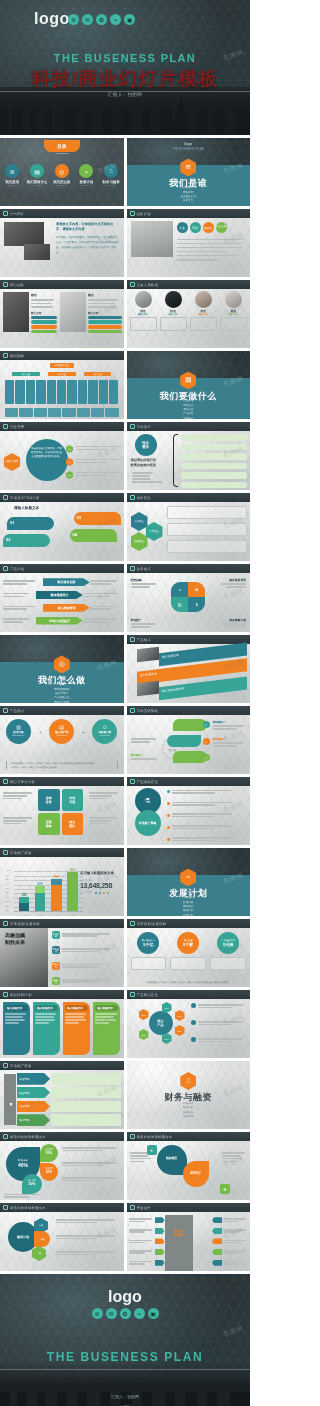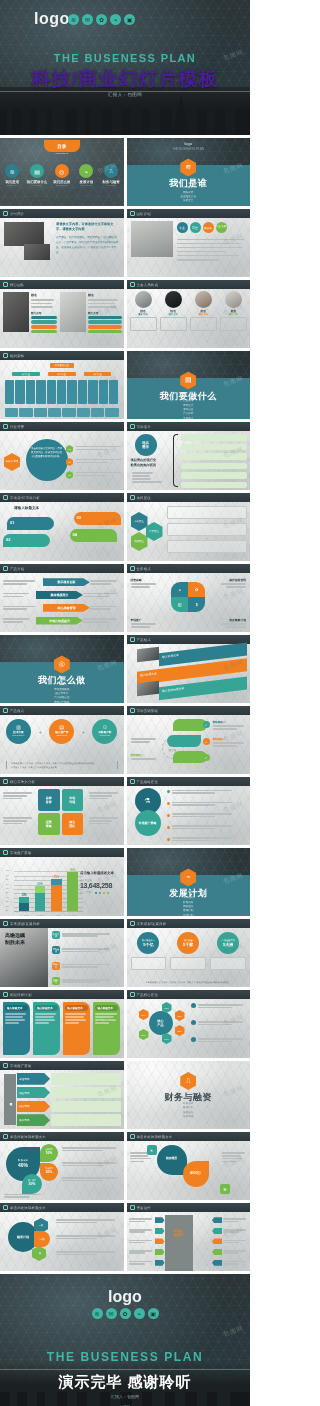--- a/index.html
+++ b/index.html
@@ -67,21 +67,21 @@
     width:11px;height:11px;border-radius:50%;background:#3fb7a5;
     display:flex;align-items:center;justify-content:center;
     color:#0d3b35;font-size:6px;font-style:normal;
   }
   .hero .eng{
     position:absolute; top:52px; left:0; right:0; text-align:center;
     color:#3fb7a5; font-size:11px; font-weight:bold; letter-spacing:1.4px;
   }
   .hero .cn{
     position:absolute; top:66px; left:0; right:0; text-align:center;
-    color:#4c1d95; font-size:19px; font-weight:bold; letter-spacing:1px;
+    color:#7f1d1d; font-size:19px; font-weight:bold; letter-spacing:1px;
     text-shadow:0 1px 3px rgba(0,0,0,.5);
   }
   .hero .rule{
     position:absolute; top:91px; left:0; right:0; height:1px; background:rgba(255,255,255,.30);
   }
   .hero .sub{
     position:absolute; top:92px; left:0; right:0; text-align:center;
     color:#9fb6bb; font-size:4.5px; letter-spacing:.4px;
   }
 
@@ -1310,19 +1310,18 @@
     <div class="logo">logo</div>
     <div class="dots">
       <i>≋</i>
       <i>✉</i>
       <i>✿</i>
       <i>⌁</i>
       <i>▣</i>
     </div>
     <div class="eng">THE BUSENESS PLAN</div>
     <div class="rule"></div>
-    <div class="cn">演示完毕 感谢聆听</div>
     <div class="sub">汇报人：包图网</div>
     <div class="wm2">- 包图网 -</div>
     <div class="wm">包图网</div>
   </div>
 
 </div>
 
 </body></html>

